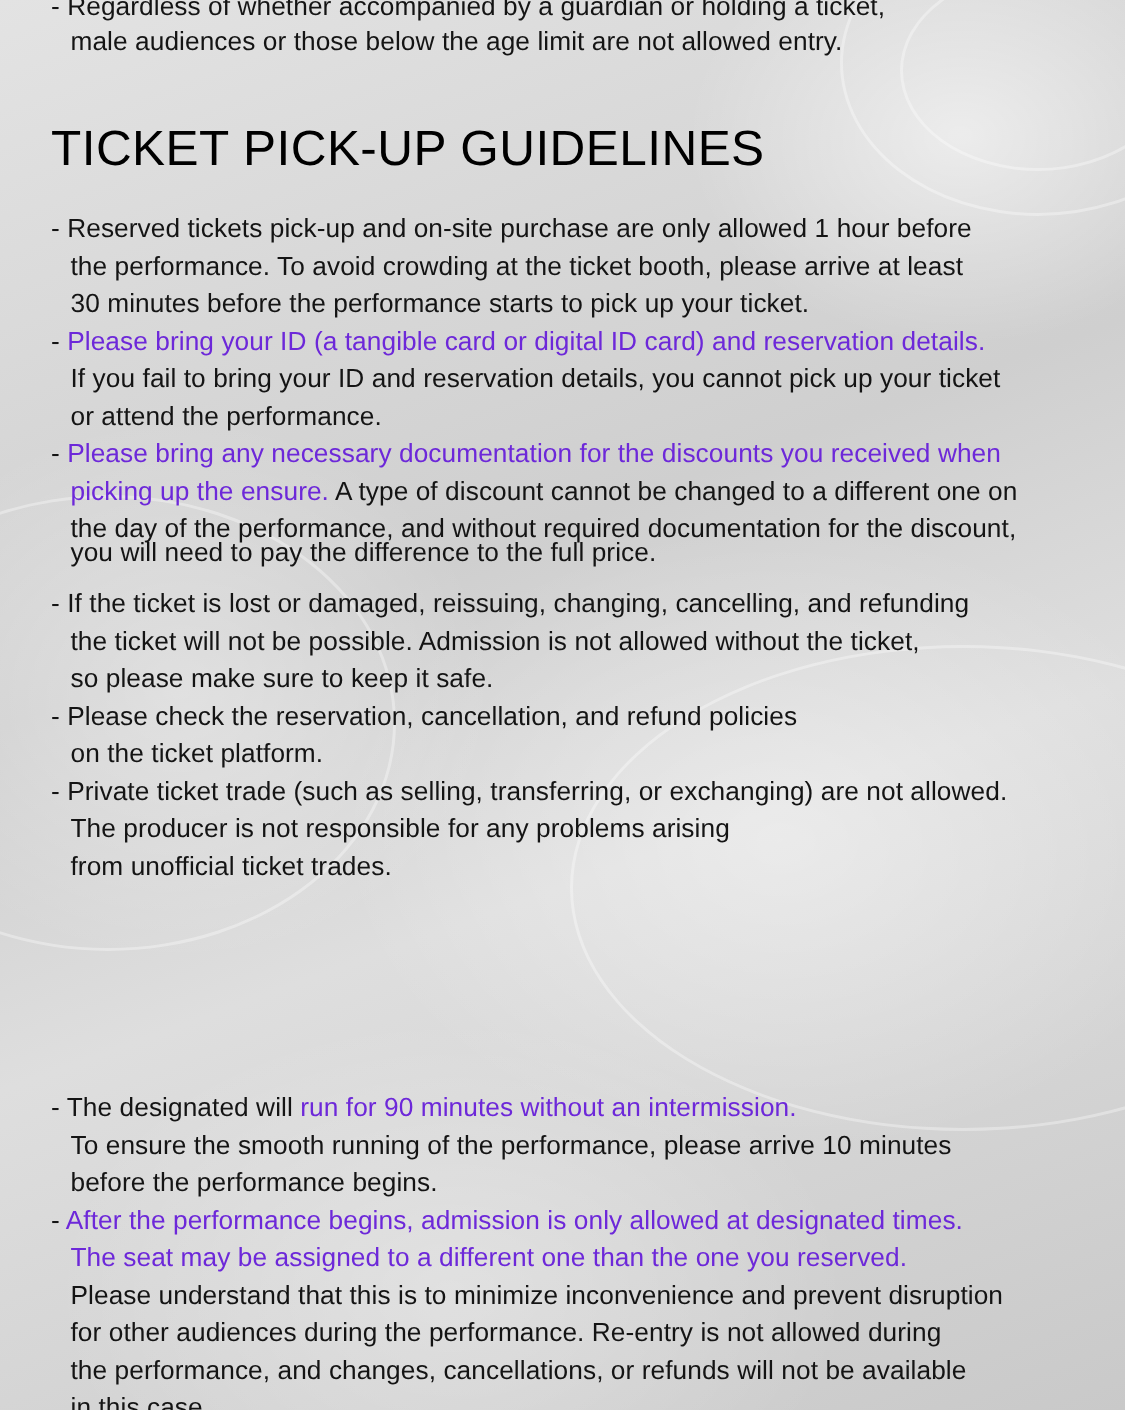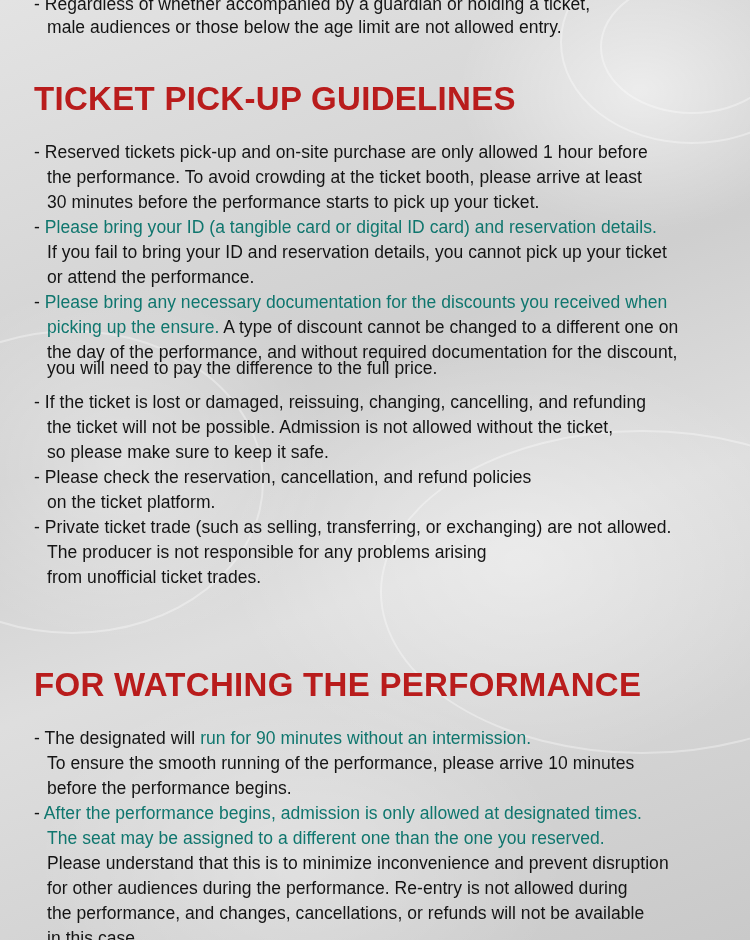--- a/index.html
+++ b/index.html
@@ -21,25 +21,25 @@
   .swirl {
     position:absolute; border-radius:50%;
     border:2px solid rgba(255,255,255,0.35);
   }
   .content { position:absolute; inset:0; }
   .line {
     position:absolute; left:47px; font-size:17.5px; line-height:25px;
     white-space:nowrap; letter-spacing:0.05px;
   }
   .line.first { left:34px; }
-  .hl { color:#0f766e; }
+  .hl { color:#6d28d9; }
   .heading {
     position:absolute; left:34px; margin:0;
-    font-family:"Liberation Sans", sans-serif; font-weight:700;
-    font-size:33px; line-height:33px; color:#b91c1c; letter-spacing:0.3px;
+    font-family:"Liberation Sans", sans-serif; font-weight:400;
+    font-size:33px; line-height:33px; color:#000000; letter-spacing:0.3px;
     white-space:nowrap;
   }
 </style>
 </head>
 <body>
 
 <div class="bg"></div>
 <div class="swirl" style="left:560px;top:-60px;width:260px;height:200px;"></div>
 <div class="swirl" style="left:600px;top:-20px;width:180px;height:130px;"></div>
 <div class="swirl" style="left:380px;top:430px;width:520px;height:320px;"></div>
@@ -74,21 +74,20 @@
     <div class="line" style="top:440px">so please make sure to keep it safe.</div>
 
     <div class="line first" style="top:465px">- Please check the reservation, cancellation, and refund policies</div>
     <div class="line" style="top:490px">on the ticket platform.</div>
 
     <div class="line first" style="top:515px">- Private ticket trade (such as selling, transferring, or exchanging) are not allowed.</div>
     <div class="line" style="top:540px">The producer is not responsible for any problems arising</div>
     <div class="line" style="top:565px">from unofficial ticket trades.</div>
   </div>
 
-  <h2 class="heading" style="top:668px">FOR WATCHING THE PERFORMANCE</h2>
 
   <div>
 
     <div class="line first" style="top:726px"><span>- The designated will </span><span class="hl">run for 90 minutes without an intermission.</span></div>
     <div class="line" style="top:751px">To ensure the smooth running of the performance, please arrive 10 minutes</div>
     <div class="line" style="top:776px">before the performance begins.</div>
 
     <div class="line first" style="top:801px"><span>- </span><span class="hl">After the performance begins, admission is only allowed at designated times.</span></div>
     <div class="line hl" style="top:826px">The seat may be assigned to a different one than the one you reserved.</div>
     <div class="line" style="top:851px">Please understand that this is to minimize inconvenience and prevent disruption</div>

